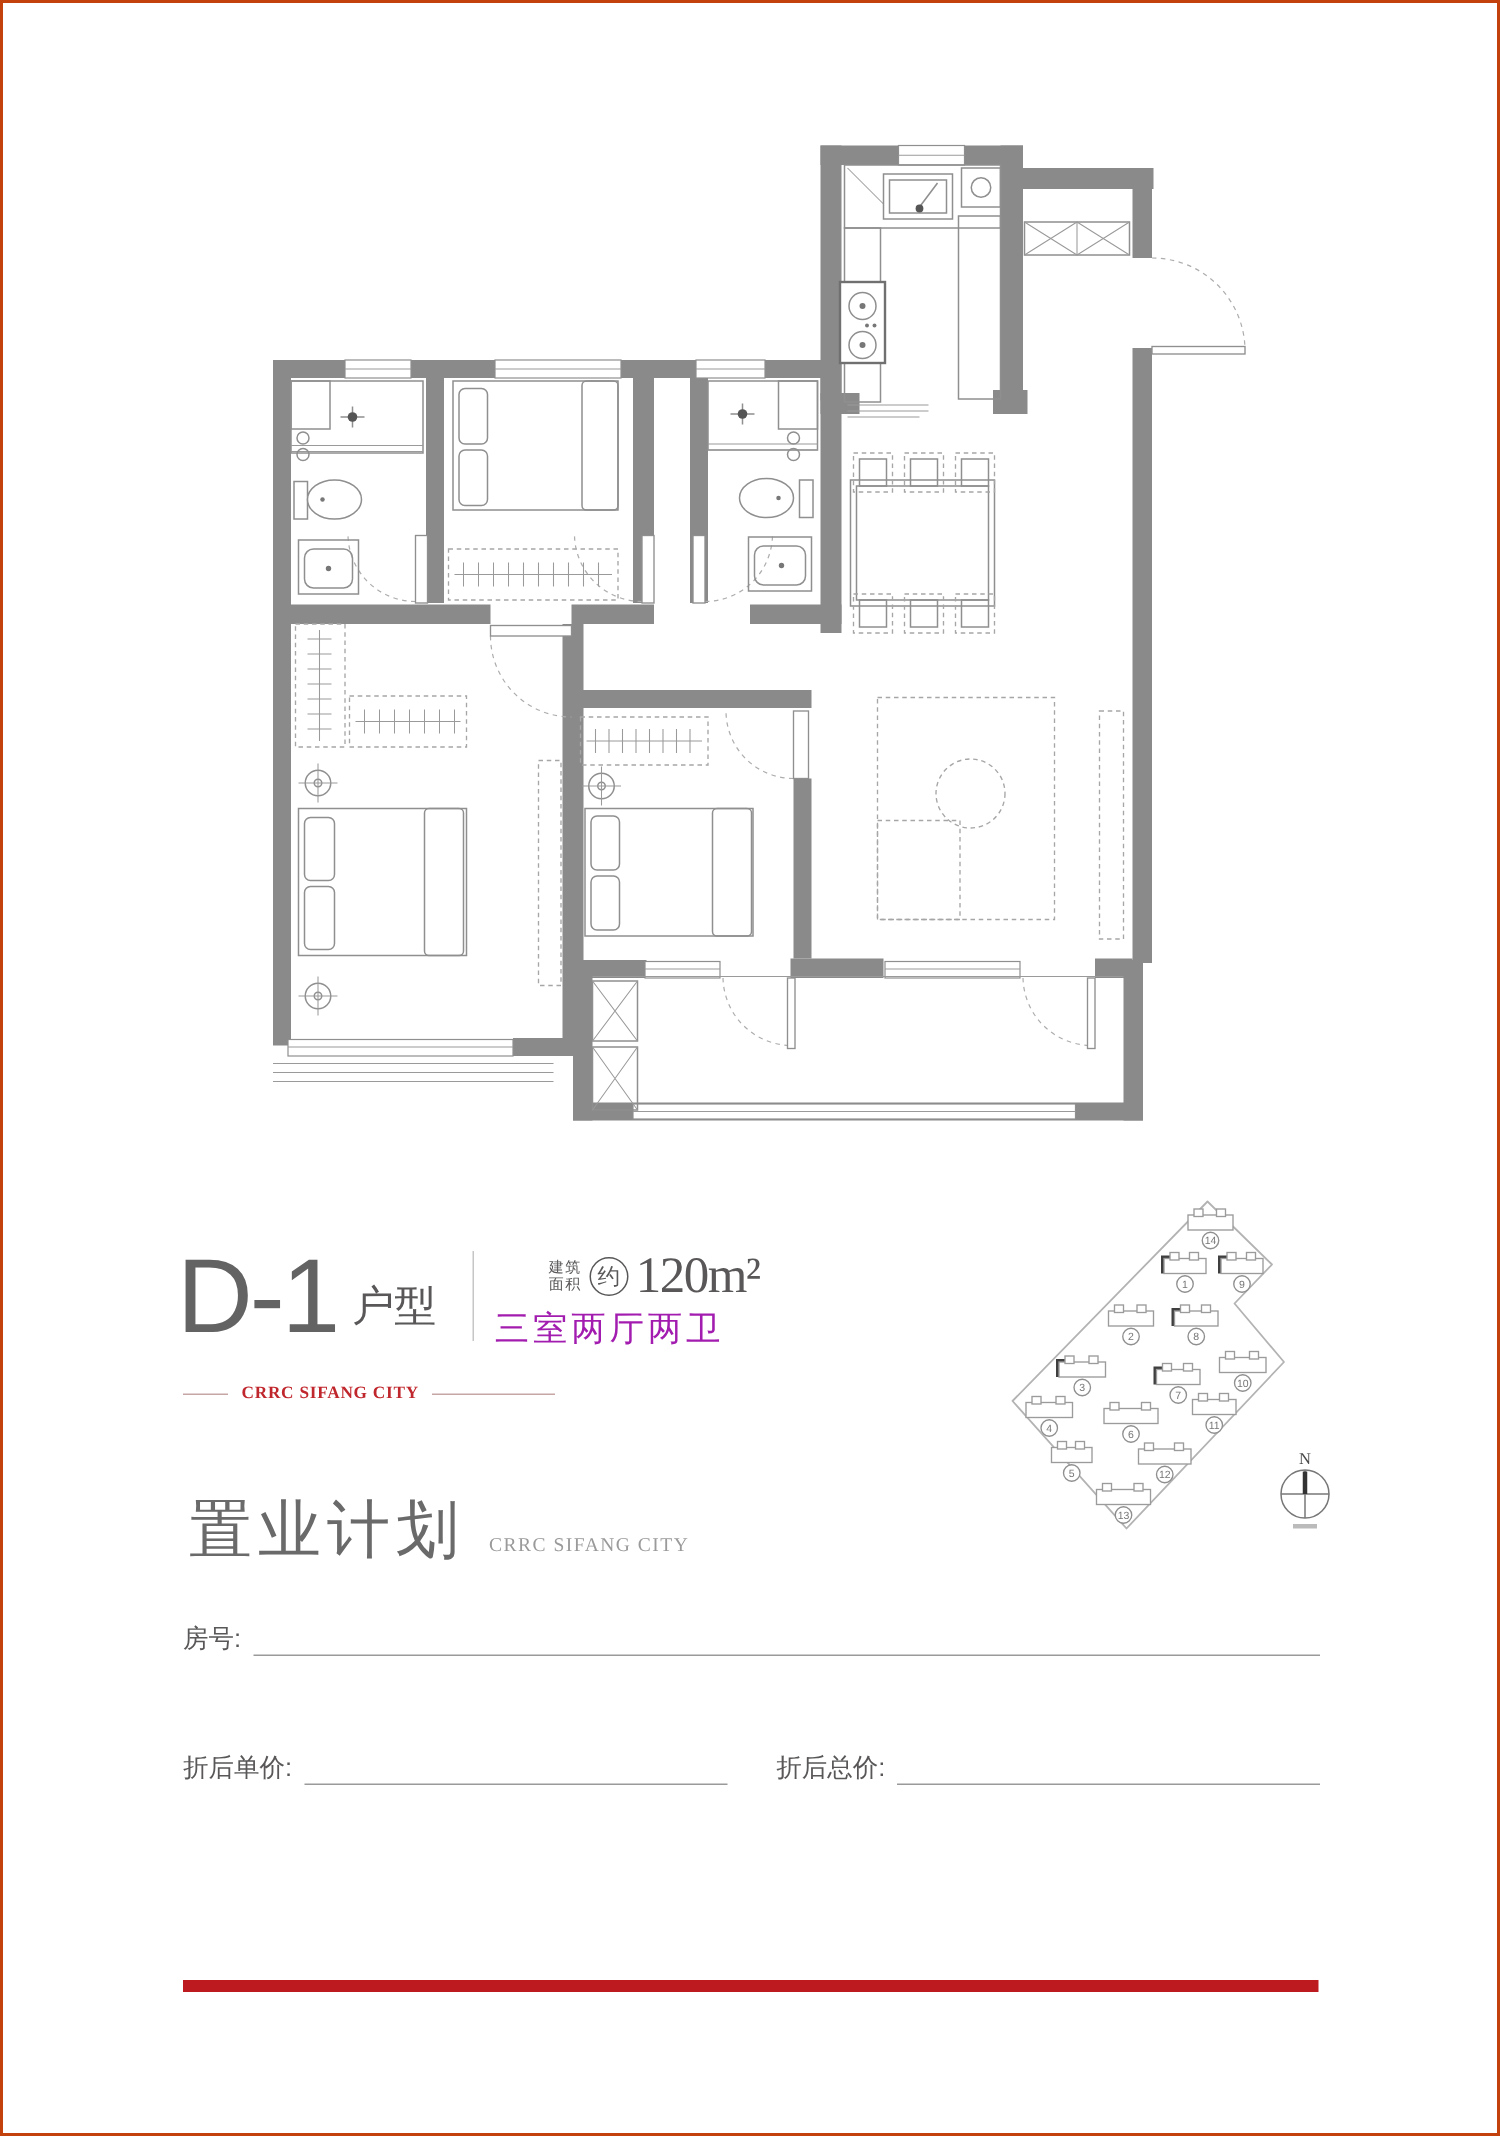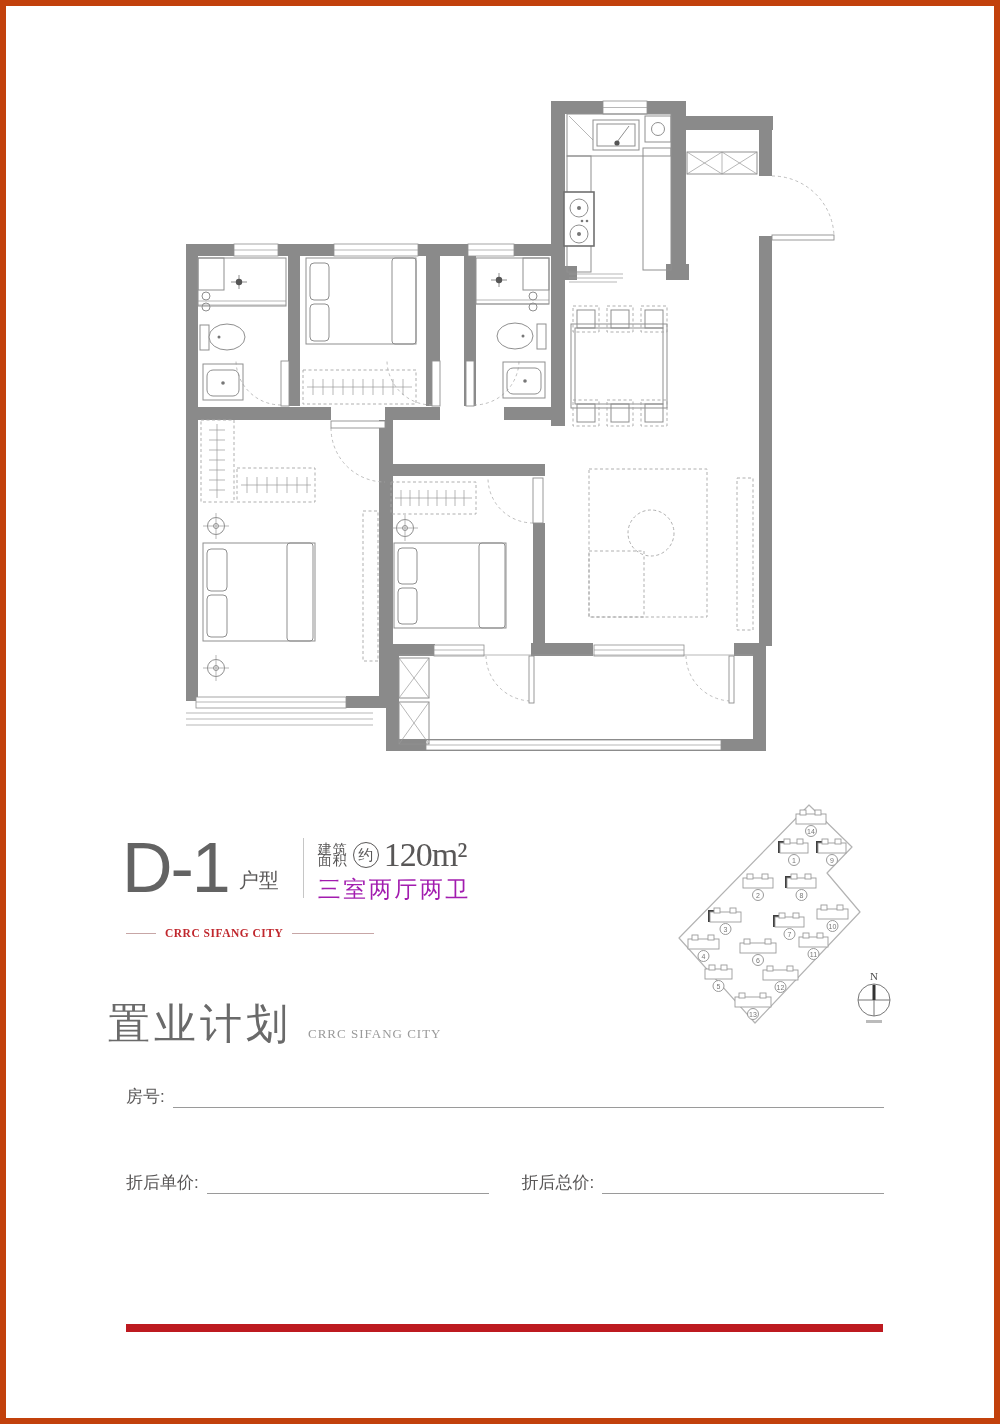--- a/index.html
+++ b/index.html
@@ -1,48 +1,48 @@
 <!DOCTYPE html>
 <html><head>
 <meta charset="utf-8">
 <style>
   html,body{margin:0;padding:0;background:#fff;}
   .page{position:relative;width:1000px;height:1424px;background:#fff;overflow:hidden;
-        font-family:"Liberation Sans",sans-serif;border:6px solid #c2410c;box-sizing:border-box;}
+        font-family:"Liberation Sans",sans-serif;border:2px solid #c2410c;box-sizing:border-box;}
   
   #floorplan{position:absolute;left:175px;top:90px;}
   .wall{fill:#8a8a8a;stroke:none;}
   .thin{stroke:#8f8f8f;stroke-width:1;fill:none;}
   .thin2{stroke:#9a9a9a;stroke-width:.7;fill:none;}
   .furn{stroke:#8f8f8f;stroke-width:1;fill:#fff;}
   .furnN{stroke:#8f8f8f;stroke-width:1;fill:none;}
   .dash{stroke:#a6a6a6;stroke-width:.9;fill:none;stroke-dasharray:3 2.5;}
   .arc{stroke:#adadad;stroke-width:.8;fill:none;stroke-dasharray:3 3;}
   .leaf{fill:#fff;stroke:#8f8f8f;stroke-width:.9;}
   .win{fill:#fff;stroke:#8f8f8f;stroke-width:.8;}
   .stove{stroke:#707070;stroke-width:1.6;fill:#fff;}
   
   #unit-info{position:absolute;left:116px;top:830px;display:flex;align-items:center;color:#595757;}
   #unit-code{font-size:70px;line-height:64px;color:#636363;letter-spacing:-2px;}
-  #unit-type{font-size:20px;align-self:flex-end;margin:0 10px 6px 10px;color:#595757;font-family:Liberation Serif, serif;}
+  #unit-type{font-size:28px;align-self:flex-end;margin:0 10px 6px 10px;color:#595757;font-family:Liberation Serif, serif;}
   #unit-divider{width:1px;height:60px;background:#c6c6c6;margin:0 14px;}
   .area-col{display:flex;flex-direction:column;justify-content:space-between;height:64px;}
   .area-row1{display:flex;align-items:center;}
-  .mini{font-size:14px;line-height:11px;color:#595757;letter-spacing:1px;}
+  .mini{font-size:10px;line-height:11px;color:#595757;letter-spacing:1px;margin-left:36px;}
   .approx{width:24px;height:24px;border:1.5px solid #595757;border-radius:50%;
           display:flex;align-items:center;justify-content:center;font-size:15px;margin:0 5px;}
   .bigarea{font-size:34px;letter-spacing:-1px;color:#595757;font-family:Liberation Serif, serif;}
   .rooms{font-size:23px;letter-spacing:2.5px;color:#a21caf;}
   
   #brand-line{position:absolute;left:120px;top:921px;display:flex;align-items:center;}
   #brand-line .dashl{width:30px;height:1px;background:#c7a6a6;margin-right:9px;}
   #brand-line .dashr{width:82px;height:1px;background:#c7a6a6;margin-left:9px;}
   #brand-text{font-family:"Liberation Serif",serif;font-weight:bold;font-size:11.5px;letter-spacing:.5px;}
   
-  #section-head{position:absolute;left:102px;top:990px;display:flex;align-items:baseline;text-align:center;}
+  #section-head{position:absolute;left:124px;top:990px;display:flex;align-items:baseline;text-align:center;}
   #section-title{font-size:42px;color:#6a6a6a;letter-spacing:4px;}
   #section-sub{font-family:"Liberation Serif",serif;font-size:13px;color:#9a9a9a;letter-spacing:1px;margin-left:16px;}
   
   #form{position:absolute;left:120px;top:1078px;width:758px;}
   .form-row{display:flex;gap:33px;margin-bottom:62px;height:24px;}
   .form-field{flex:1;display:flex;align-items:flex-end;}
   .form-label{font-size:17px;color:#595757;white-space:nowrap;padding-right:8px;line-height:22px;}
   .form-line{flex:1;border-bottom:1px solid #9a9a9a;height:21px;}
   
   #red-bar{position:absolute;left:120px;top:1318px;width:757px;height:8px;}

